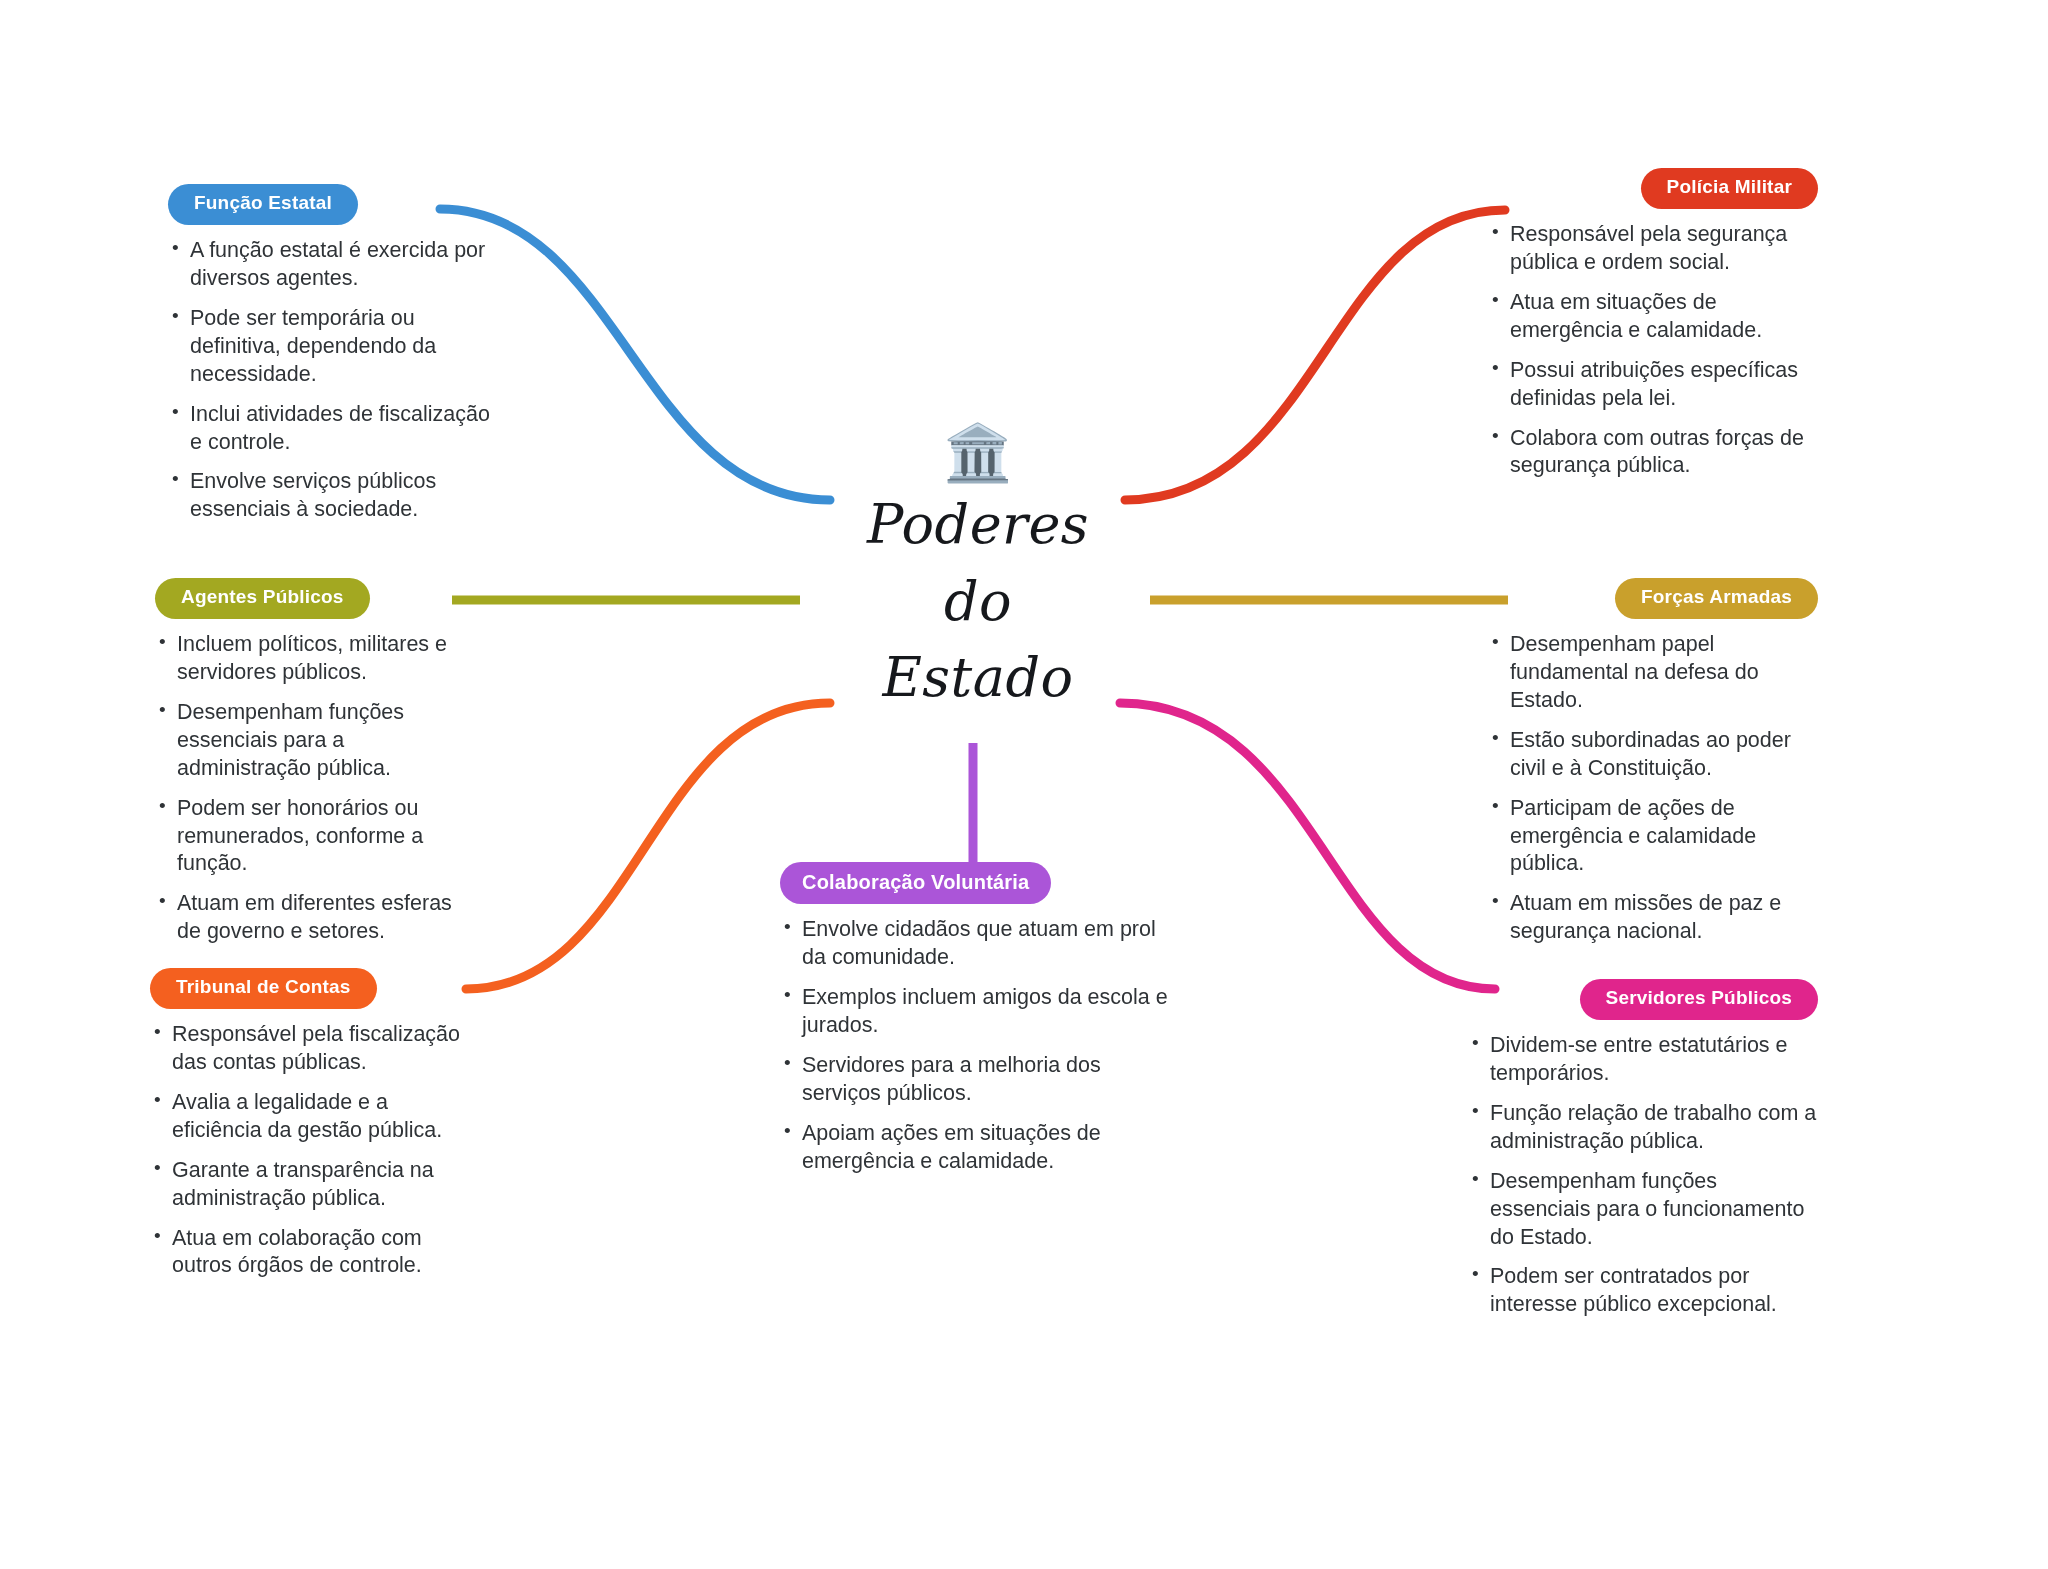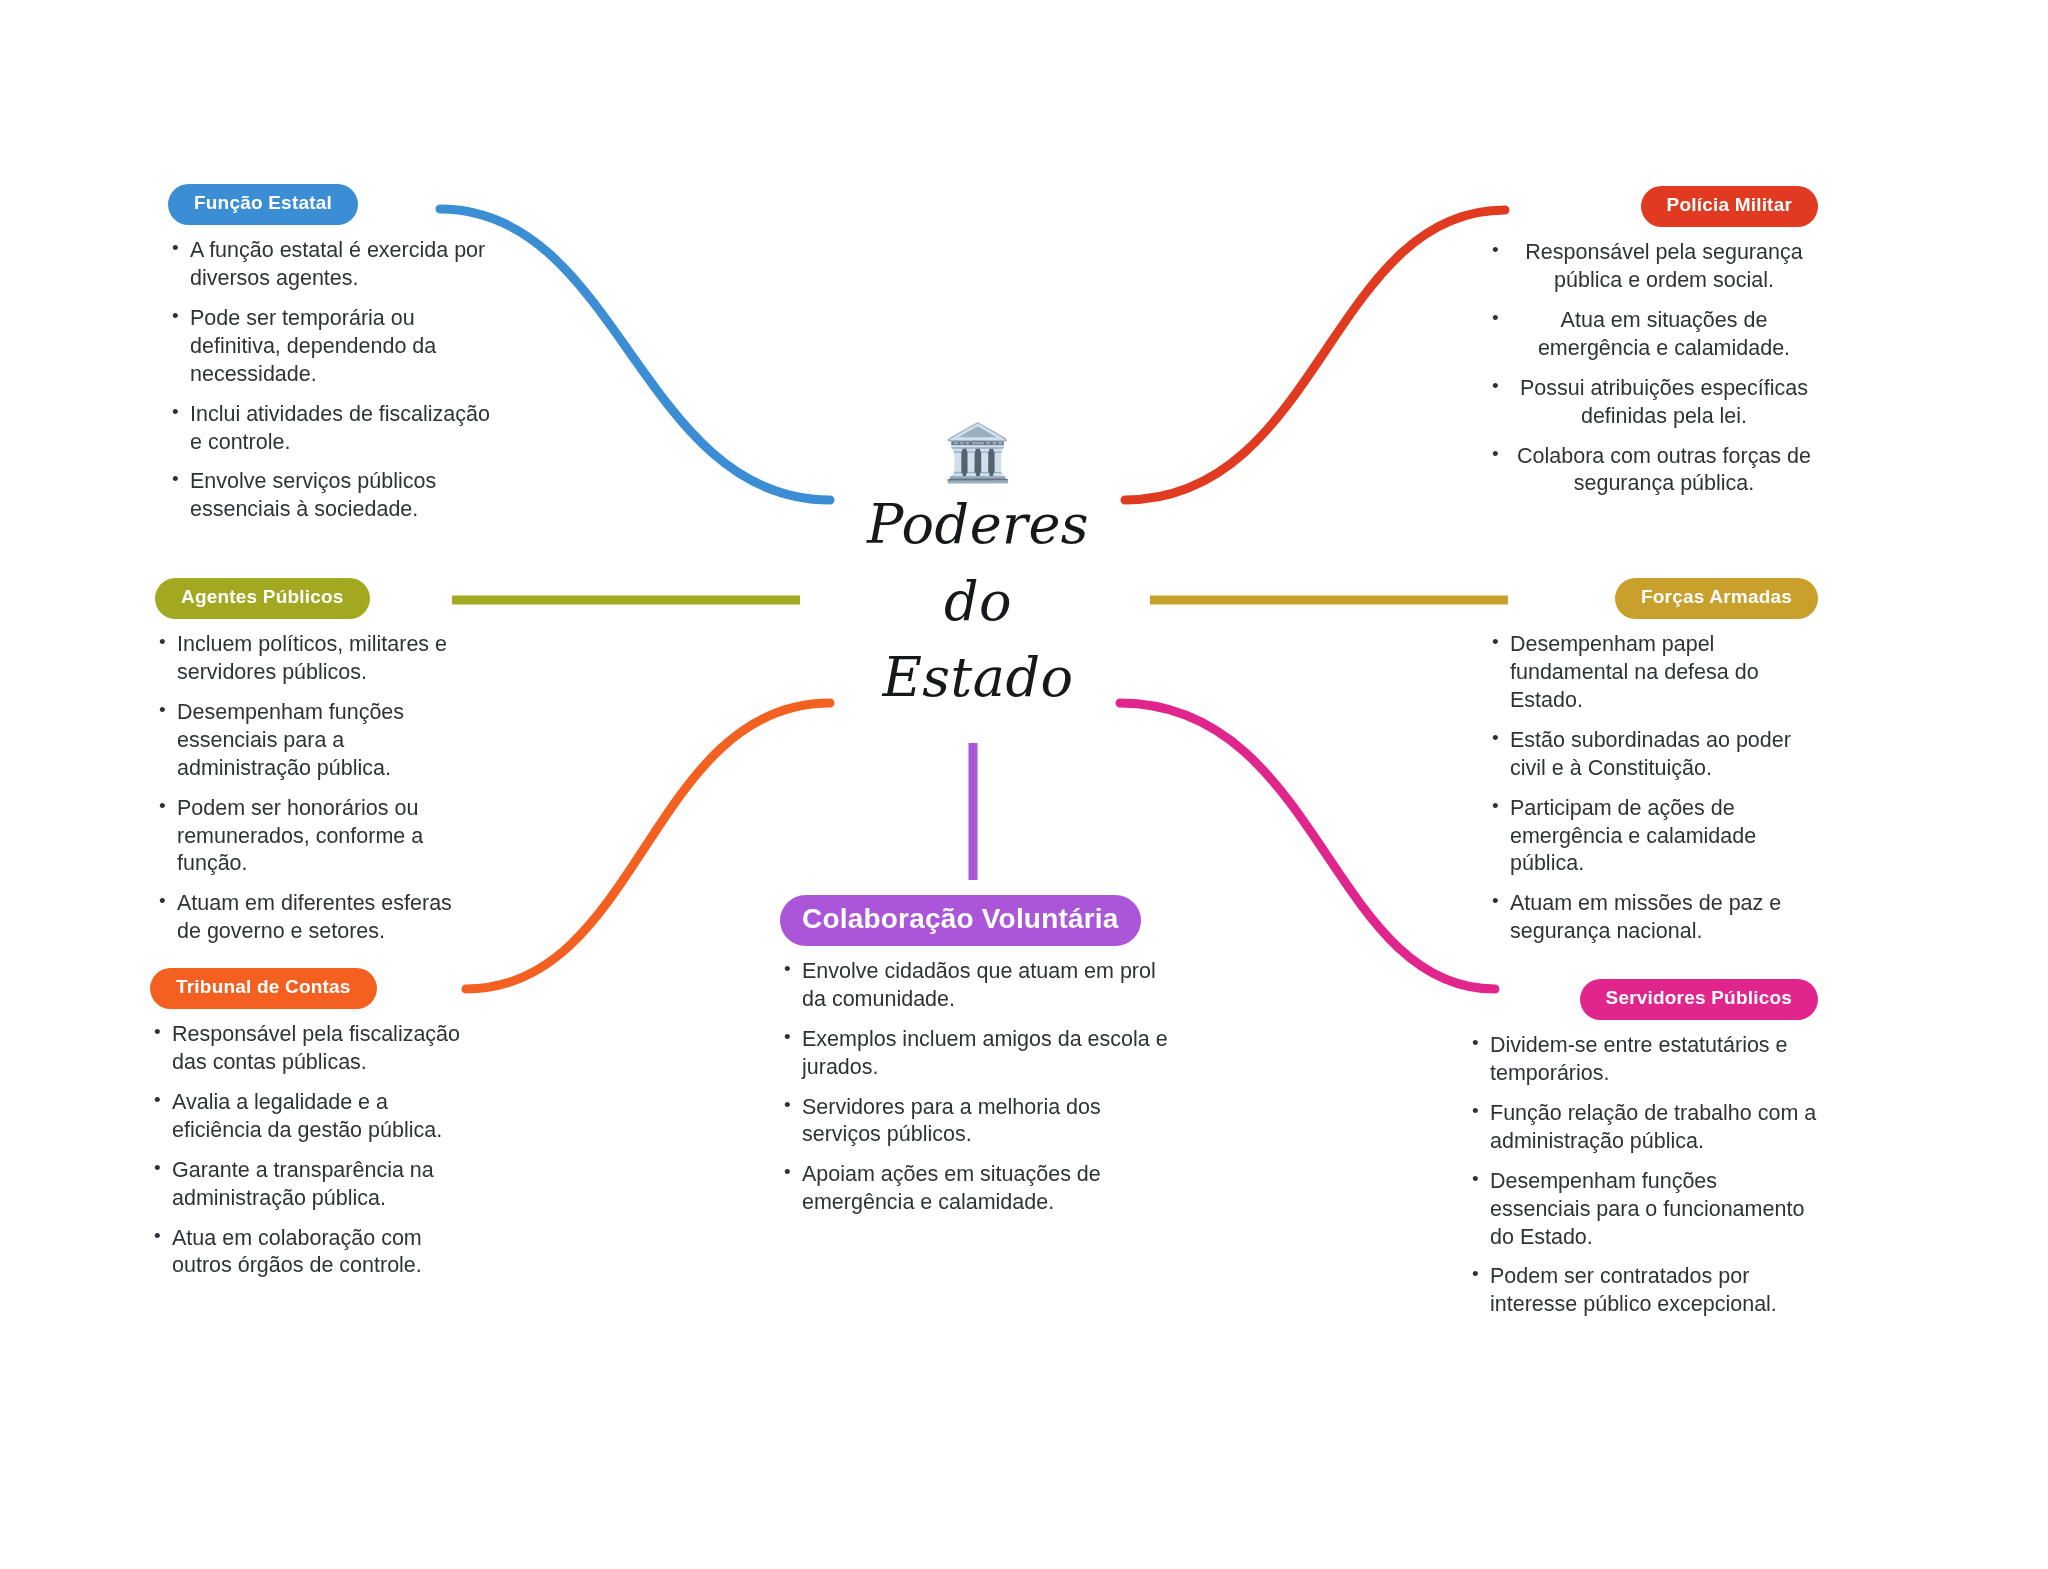--- a/index.html
+++ b/index.html
@@ -99,25 +99,25 @@
     top: -1px;
     font-size: 19px;
     color: #2f3337;
   }
 
   
   #branch-funcao-estatal      { left: 168px;  top: 184px;  width: 330px; }
   #branch-agentes-publicos    { left: 155px;  top: 578px;  width: 310px; }
   #branch-tribunal-de-contas  { left: 150px;  top: 968px;  width: 320px; }
   #branch-colaboracao         { left: 780px;  top: 862px;  width: 390px; }
-  #branch-policia-militar     { left: 1488px; top: 186px;  width: 330px; text-align: center; }
+  #branch-policia-militar     { left: 1488px; top: 168px;  width: 330px; }
   #branch-forcas-armadas      { left: 1488px; top: 578px;  width: 330px; }
   #branch-servidores-publicos { left: 1468px; top: 968px;  width: 350px; }
 
-  #branch-colaboracao .pill  { font-size: 28px; padding-left: 22px; padding-right: 22px; margin-top: 33px; }
+  #branch-colaboracao .pill  { font-size: 20px; padding-left: 22px; padding-right: 22px; }
   #branch-colaboracao ul.bullets li { margin-bottom: 9px; }
 </style>
 </head>
 <body>
 
 <div id="canvas">
 
   <svg id="connectors" viewBox="0 0 2048 1569" width="2048" height="1569" xmlns="http://www.w3.org/2000/svg">
 
     <path d="M 440 209 C 620 209, 640 500, 830 500" fill="none" stroke="#3b8ed4" stroke-width="9" stroke-linecap="round"></path>

